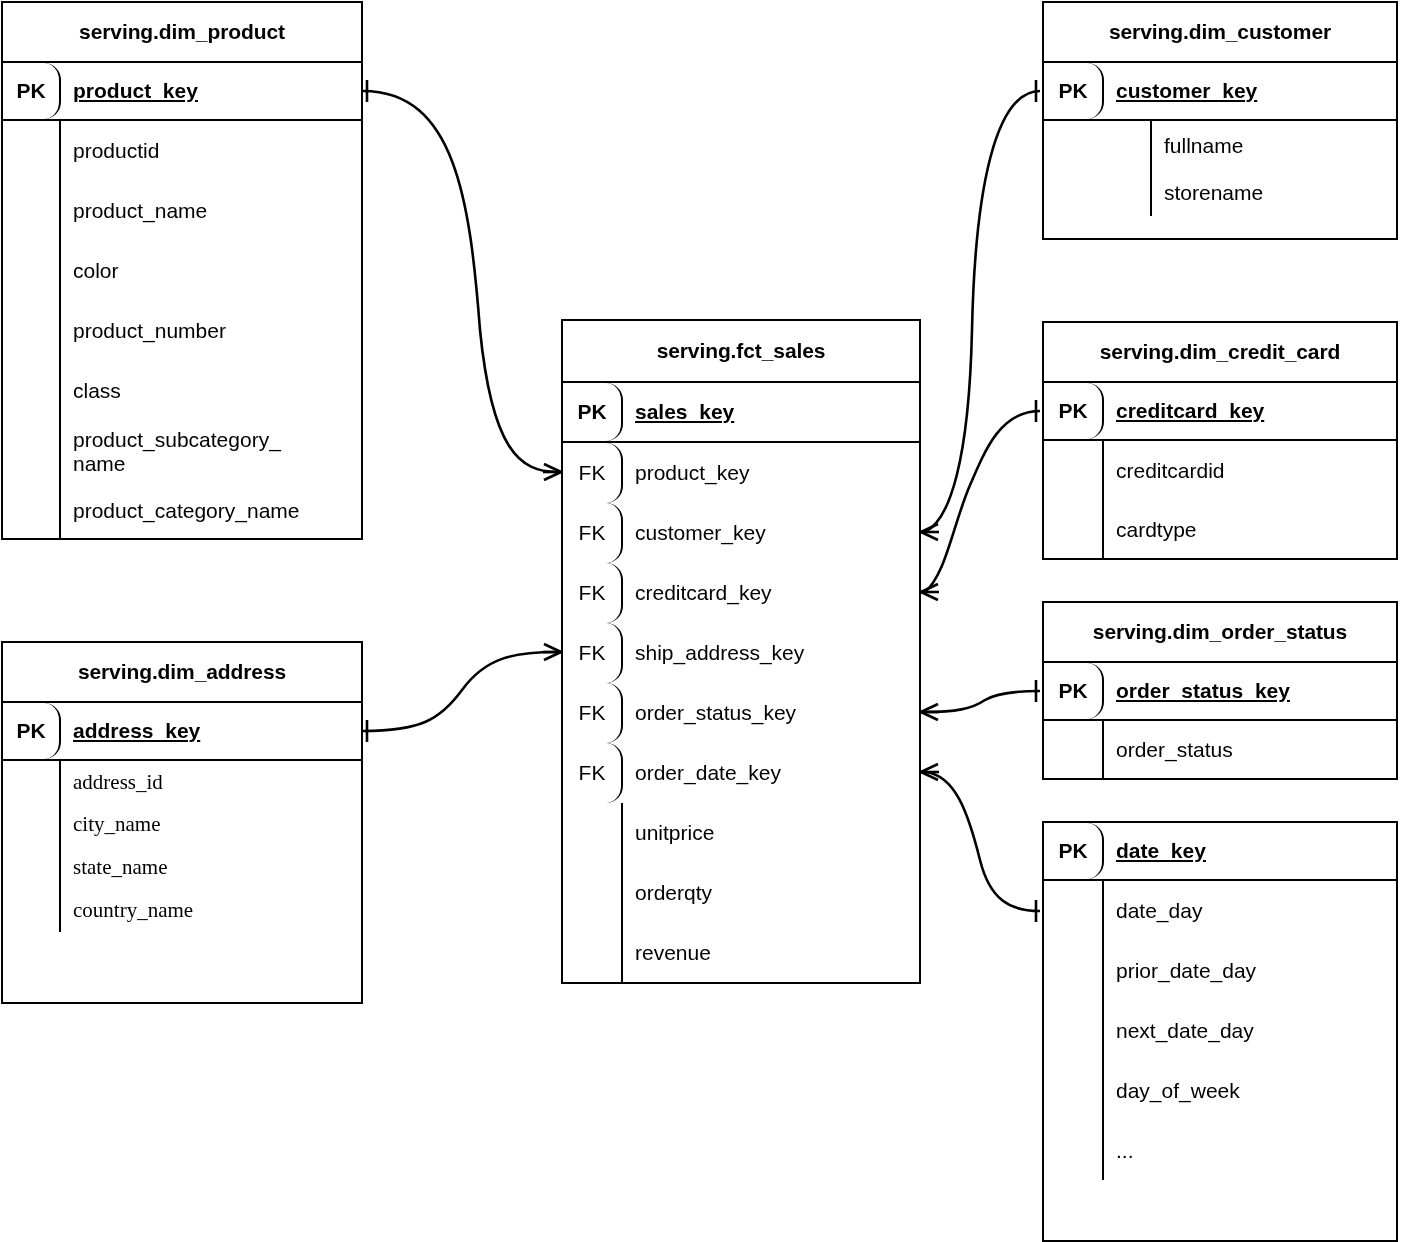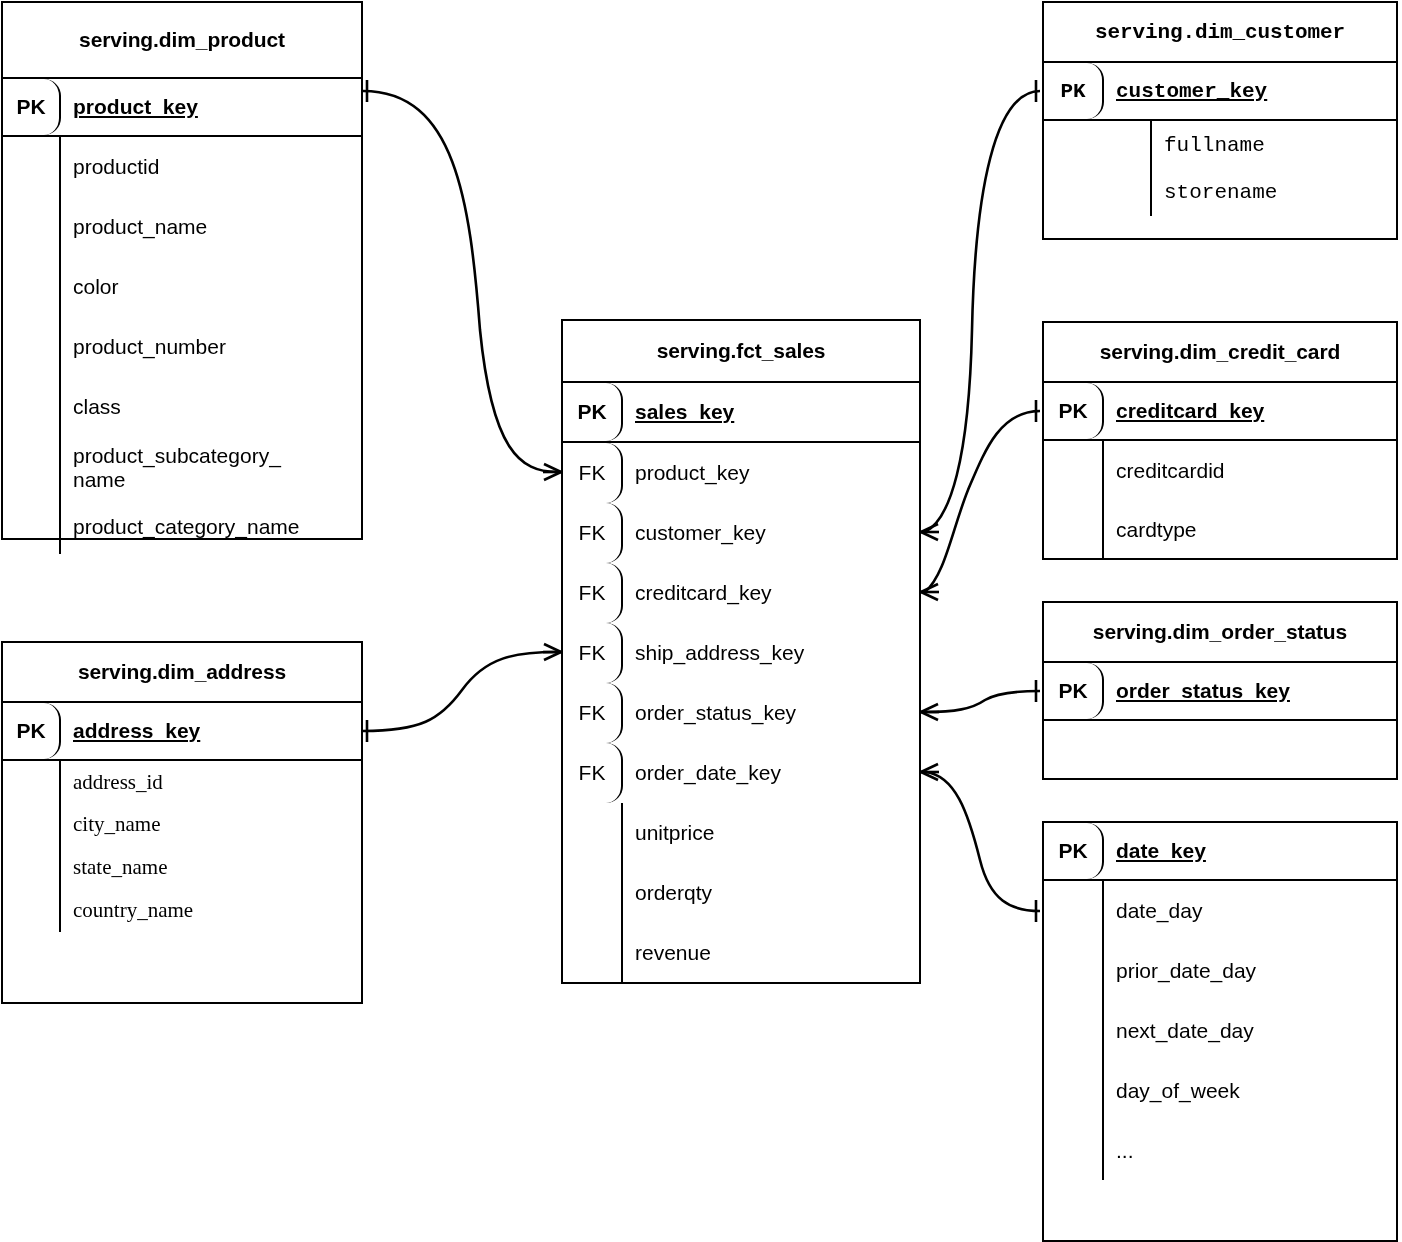--- a/index.html
+++ b/index.html
@@ -148,21 +148,21 @@
 
       <path d="M1040,911 C 1010,911 990,900 980,860 C 968,812 955,775 925,772"></path>
       <line x1="1036" y1="900" x2="1036" y2="922"></line>
       <line x1="921" y1="772" x2="938" y2="764"></line>
       <line x1="921" y1="772" x2="938" y2="780"></line>
       <line x1="921" y1="772" x2="939" y2="772"></line>
     </g>
   </svg>
 
   <div class="entity" style="left:1px; top:1px; width:362px; height:539px;">
-    <div class="ent-title" style="height:76px;">serving.dim_product</div>
+    <div class="ent-title" style="height:60px;">serving.dim_product</div>
     <div class="ent-row pkrow" style="height:58px;">
       <div class="key-col" style="width:58px;">PK</div>
       <div class="attr-col pk-name">product_key</div>
     </div>
     <div class="body-block" style="height:417px;">
       <div class="body-keycol" style="width:58px;"></div>
       <div class="body-attrcol">
         <div class="attr-line" style="height:60px;">productid</div>
         <div class="attr-line" style="height:60px;">product_name</div>
         <div class="attr-line" style="height:60px;">color</div>
@@ -227,21 +227,21 @@
     <div class="body-block" style="height:181px;">
       <div class="body-keycol" style="width:60px;"></div>
       <div class="body-attrcol">
         <div class="attr-line" style="height:60px;">unitprice</div>
         <div class="attr-line" style="height:60px;">orderqty</div>
         <div class="attr-line" style="height:60px;">revenue</div>
       </div>
     </div>
   </div>
 
-  <div class="entity" style="left:1042px; top:1px; width:356px; height:239px;font-family:Liberation Mono, monospace;">
+  <div class="entity" style="left:1042px; top:1px; width:356px; height:239px;">
     <div class="ent-title" style="height:60px;">serving.dim_customer</div>
     <div class="ent-row pkrow" style="height:58px;">
       <div class="key-col" style="width:60px;">PK</div>
       <div class="attr-col pk-name">customer_key</div>
     </div>
     <div class="body-block" style="height:95px;padding-left:48px;">
       <div class="body-keycol" style="width:60px;"></div>
       <div class="body-attrcol">
         <div class="attr-line" style="height:60px;">fullname</div>
         <div class="attr-line" style="height:57px;">storename</div>
@@ -262,20 +262,26 @@
         <div class="attr-line" style="height:57px;">cardtype</div>
       </div>
     </div>
   </div>
 
   <div class="entity" style="left:1042px; top:601px; width:356px; height:179px;">
     <div class="ent-title" style="height:60px;">serving.dim_order_status</div>
     <div class="ent-row pkrow" style="height:58px;">
       <div class="key-col" style="width:60px;">PK</div>
       <div class="attr-col pk-name">order_status_key</div>
+    </div>
+    <div class="body-block" style="height:57px;">
+      <div class="body-keycol" style="width:60px;"></div>
+      <div class="body-attrcol">
+        <div class="attr-line" style="height:57px;">order_status</div>
+      </div>
     </div>
   </div>
 
   <div class="entity" style="left:1042px; top:821px; width:356px; height:421px;">
     <div class="ent-row pkrow" style="height:58px;">
       <div class="key-col" style="width:60px;">PK</div>
       <div class="attr-col pk-name">date_key</div>
     </div>
     <div class="body-block" style="height:299px;">
       <div class="body-keycol" style="width:60px;"></div>

